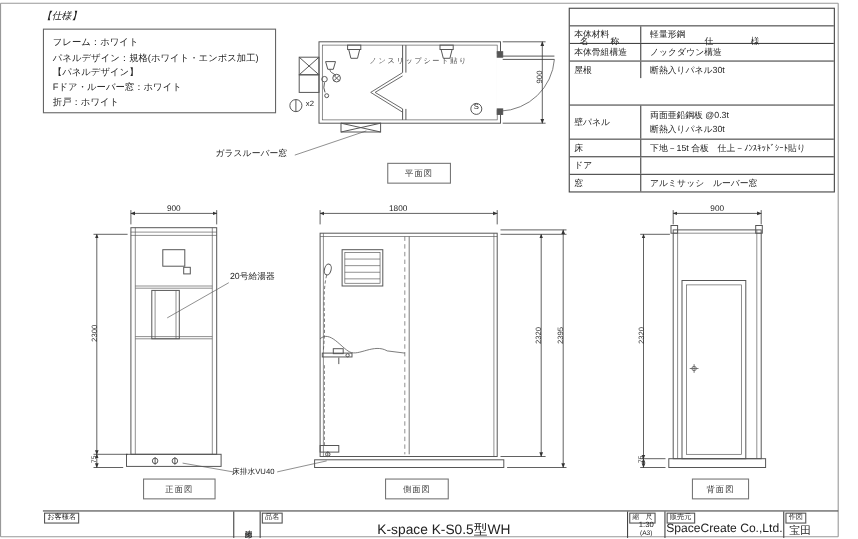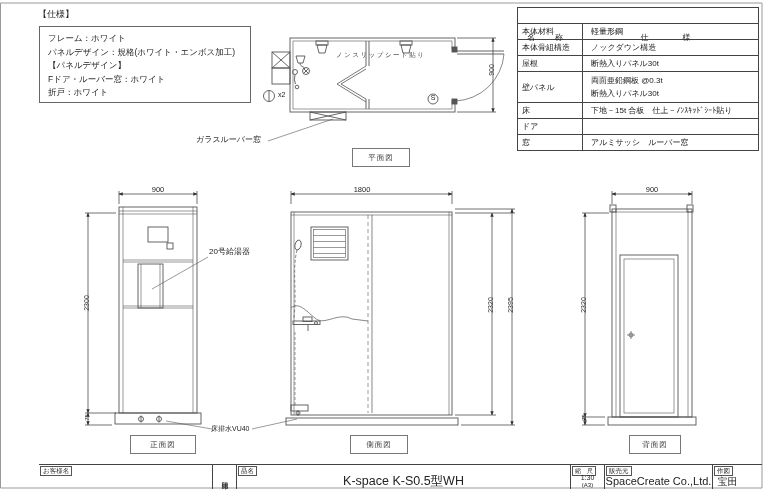--- a/index.html
+++ b/index.html
@@ -9,21 +9,21 @@
   .txt{position:absolute;white-space:nowrap;color:#222;}
   .vdim{position:absolute;transform:rotate(-90deg);transform-origin:center;text-align:center;white-space:nowrap;color:#333;}
   .viewbox{position:absolute;border:1px solid #777;background:#fff;display:flex;align-items:center;justify-content:center;font-size:7.5px;color:#333;letter-spacing:1px;}
   
   .spec-note{position:absolute;left:39px;top:26px;width:212px;height:77px;border:1px solid #666;
              padding:5px 0 0 8px;box-sizing:border-box;font-size:8.5px;line-height:13.5px;color:#222;}
   
   .spec-table{position:absolute;left:517px;top:7px;width:240px;border:1px solid #444;background:#fff;font-size:8px;}
   .trow{display:flex;height:15px;border-top:1px solid #444;}
   .trow:first-child{border-top:none;}
-  .trow.dbl{height:30px;}
+  .trow.dbl{height:30px;margin-top:24px;}
   .tname{width:60px;border-right:1px solid #444;display:flex;align-items:center;padding-left:4px;}
   .tspec{flex:1;display:flex;align-items:center;padding-left:8px;}
   .tspec.two{flex-direction:column;align-items:flex-start;justify-content:center;line-height:13px;}
   .thead .tname,.thead .tspec{justify-content:center;padding-left:0;letter-spacing:6px;margin-top:29px;}
   
   .title-block{position:absolute;left:39px;top:464px;width:723px;height:24px;border-top:1px solid #444;}
   .tb-cell{position:absolute;top:0;height:24px;border-left:1px solid #444;box-sizing:border-box;}
   .tb-cell:first-child{border-left:none;}
   .tb-label{position:absolute;left:1px;top:1px;border:1px solid #555;font-size:6.5px;padding:0 2px;line-height:8px;background:#fff;white-space:nowrap;}
   .tb-value{position:absolute;left:0;right:0;top:8px;text-align:center;white-space:nowrap;}
@@ -194,21 +194,21 @@
       <line x1="692" y1="204" x2="692" y2="191"></line>
     <line x1="612" y1="194" x2="692" y2="194" marker-start="url(#arr)" marker-end="url(#arr)"></line>
     <line x1="609" y1="213" x2="582" y2="213"></line>
       <line x1="605" y1="417" x2="582" y2="417"></line>
     <line x1="585" y1="213" x2="585" y2="417" marker-start="url(#arr)" marker-end="url(#arr)"></line>
     <line x1="605" y1="425" x2="582" y2="425"></line>
     <line x1="585" y1="417" x2="585" y2="425" marker-start="url(#arr)" marker-end="url(#arr)"></line>
   </g>
 </svg>
 
-<div class="txt" style="left:38px;top:8px;font-size:9px;">【仕様】</div>
+<div class="txt" style="left:38px;top:8px;font-size:9px;font-style:italic;">【仕様】</div>
 <div class="spec-note">
   <div>フレーム：ホワイト</div>
   <div>パネルデザイン：規格(ホワイト・エンボス加工)</div>
   <div>【パネルデザイン】</div>
   <div>Fドア・ルーバー窓：ホワイト</div>
   <div>折戸：ホワイト</div>
 </div>
 
 <div class="spec-table">
   <div class="trow thead">

